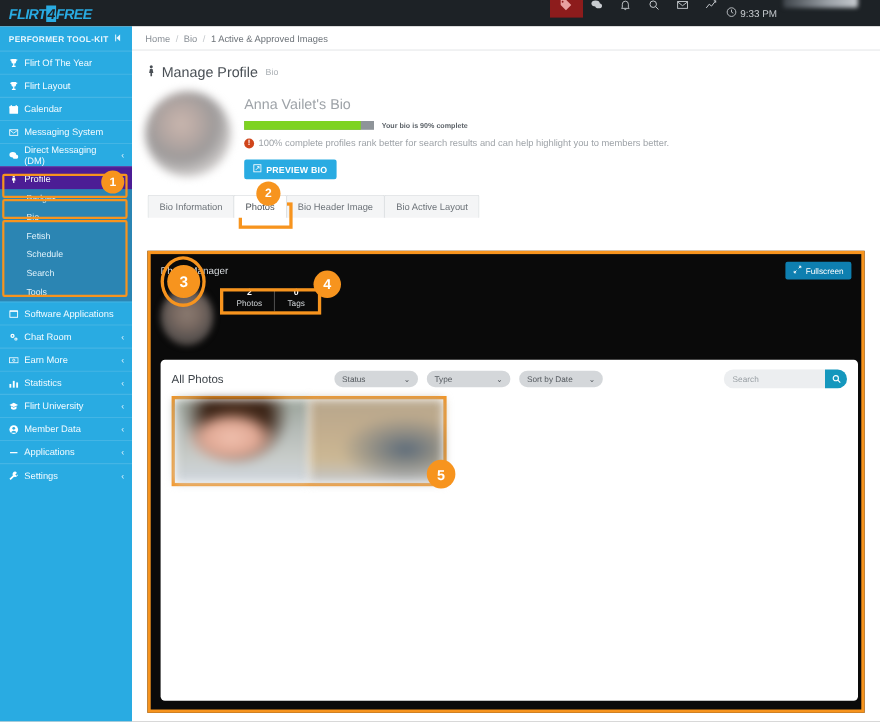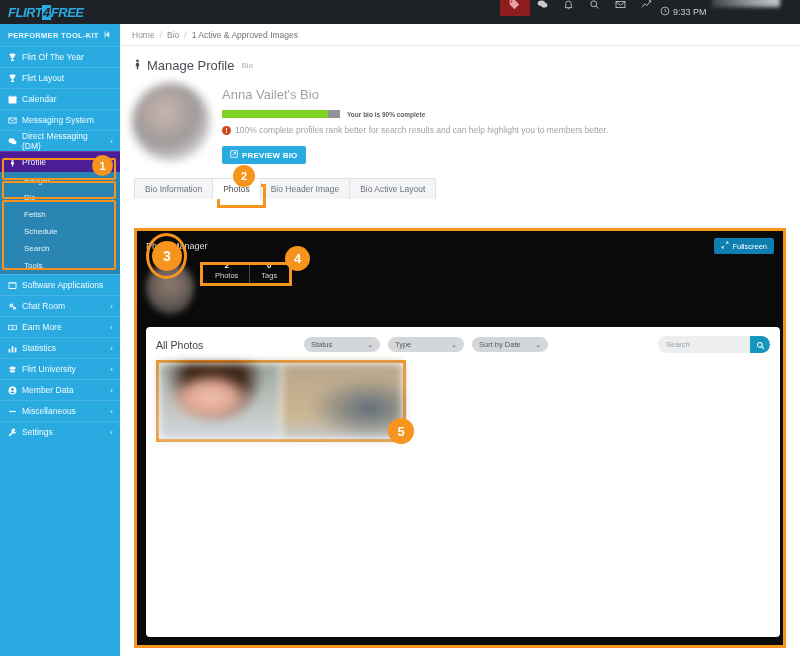--- a/index.html
+++ b/index.html
@@ -435,21 +435,21 @@
         </span>
       <span class="sb-label">Member Data</span>
       <span class="sb-arrow">‹</span>
     </div>
     <div class="sb-item">
       <span class="sb-ic">
           <svg width="9" height="9" viewBox="0 0 16 16" fill="#fff">
             <rect x="2" y="7" width="12" height="2"></rect>
           </svg>
         </span>
-      <span class="sb-label">Miscellaneous</span>
+      <span class="sb-label">Applications</span>
       <span class="sb-arrow">‹</span>
     </div>
     <div class="sb-item">
       <span class="sb-ic">
           <svg width="9" height="9" viewBox="0 0 16 16" fill="#fff">
             <path d="M10.5 1a4.5 4.5 0 0 0-4 6.5L1 13l2 2 5.5-5.5A4.5 4.5 0 0 0 15 5.5l-2.5 2.5-2-2L13 3.5A4.4 4.4 0 0 0 10.5 1z"></path>
           </svg>
         </span>
       <span class="sb-label">Settings</span>
       <span class="sb-arrow">‹</span>

